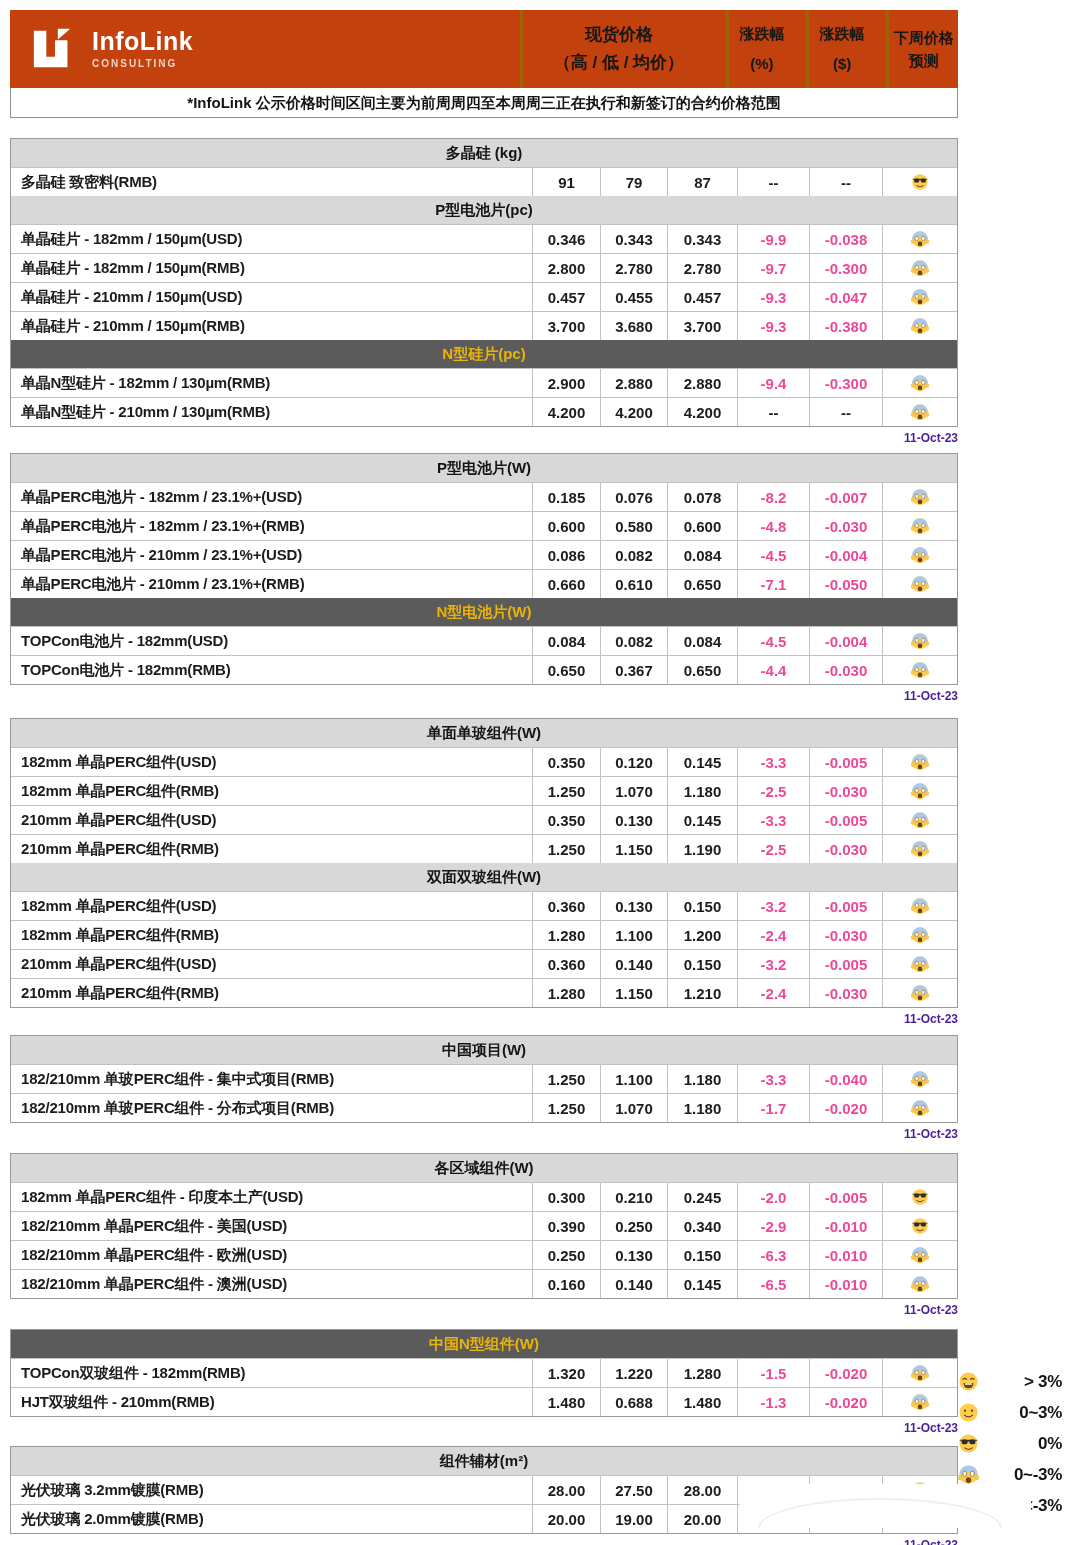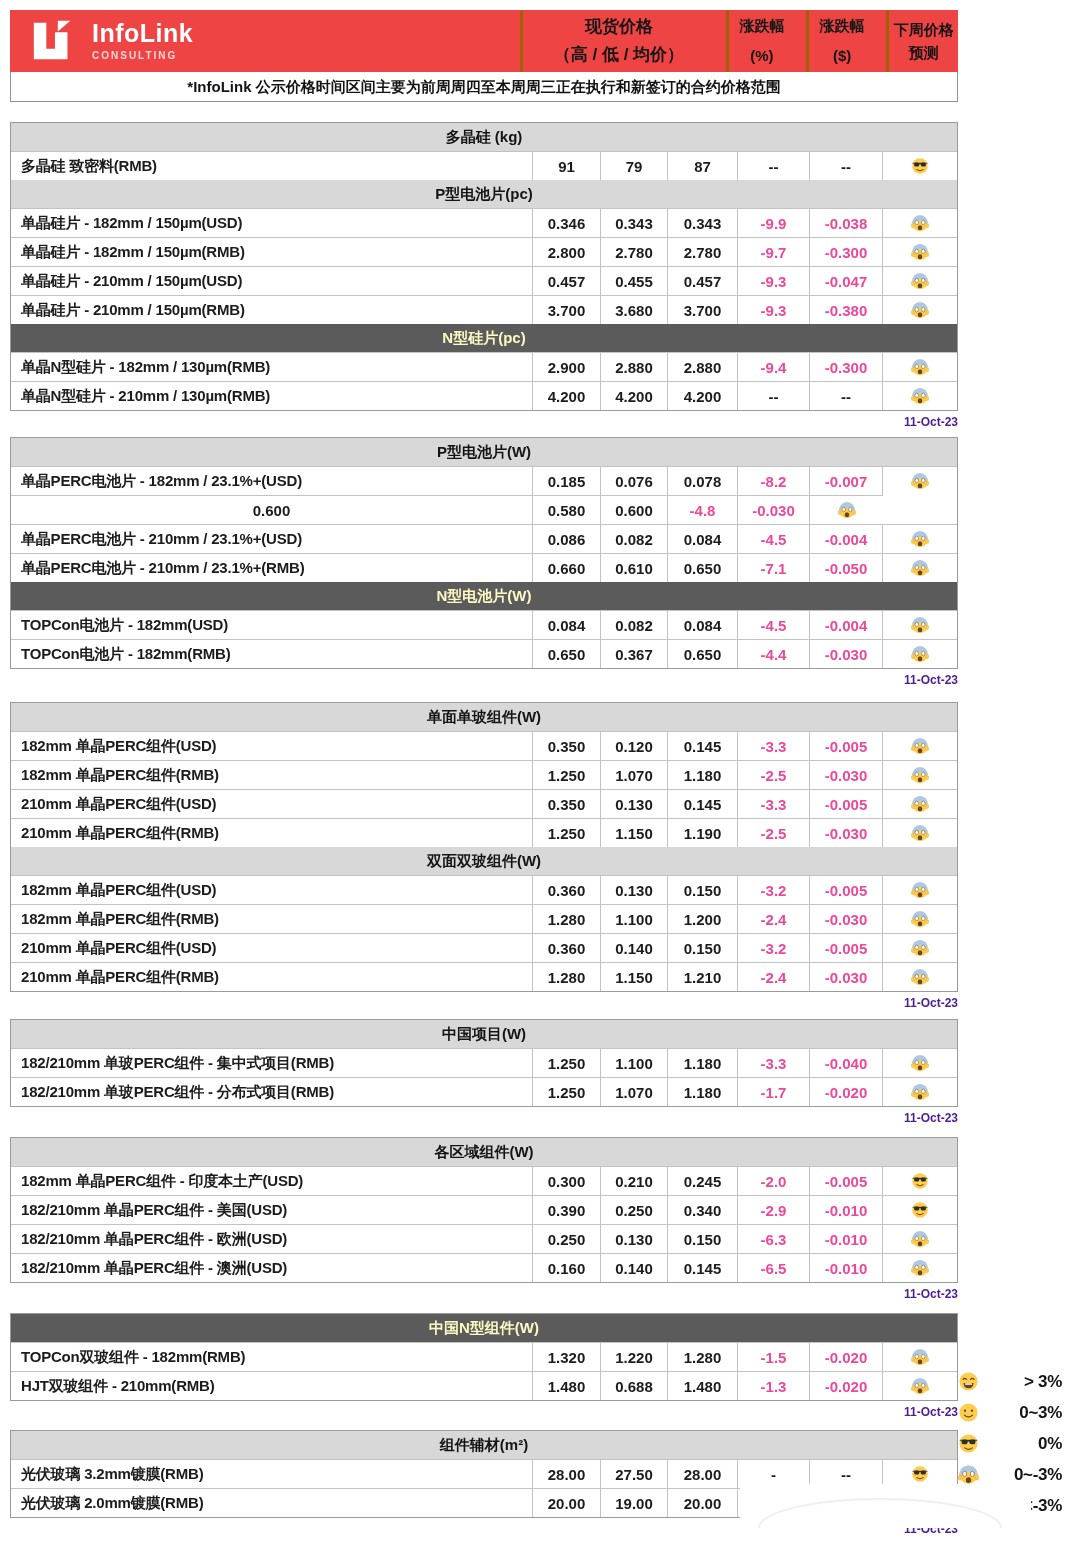--- a/index.html
+++ b/index.html
@@ -4,41 +4,41 @@
 <style>
   html,body{margin:0;padding:0;}
   body{
     width:1080px;height:1545px;background:#ffffff;position:relative;overflow:hidden;
     font-family:"Liberation Sans","DejaVu Sans",sans-serif;
     -webkit-font-smoothing:antialiased;
   }
   .main{position:absolute;left:10px;top:10px;width:948px;}
 
   
-  .banner{background:#ef4444;height:62px;display:flex;gap:11px;}
+  .banner{background:#c2410c;height:78px;display:flex;gap:11px;}
   .brand-zone{width:523px;display:flex;align-items:center;padding-left:18px;box-sizing:border-box;}
   .brand-text{margin-left:12px;}
   .brand-name{color:#fff;font-size:25px;font-weight:700;letter-spacing:.5px;line-height:1;}
   .brand-sub{color:rgba(255,255,255,.78);font-size:10px;font-weight:700;letter-spacing:2px;margin-top:4px;}
   .banner .col{border-left:3px solid #a16207;display:flex;flex-direction:column;justify-content:center;align-items:center;
     font-weight:700;color:#161616;box-sizing:border-box;text-align:center;}
   .col.spot{width:205px;font-size:17px;line-height:1.65;}
   .col.pct{width:72px;font-size:15px;line-height:2.0;}
   .col.abs{width:73px;font-size:15px;line-height:2.0;}
   .col.fc{width:75px;font-size:15px;line-height:1.55;}
 
   
   .note{border:1px solid #8f8f8f;border-top:none;height:29px;line-height:29px;text-align:center;
     font-weight:700;font-size:15px;color:#141414;box-sizing:content-box;}
 
   
   .block{border:1px solid #9a9a9a;}
   .section-title{height:28px;line-height:28px;text-align:center;font-weight:700;font-size:15px;}
   .section-title.light{background:#D8D8D8;color:#141414;}
-  .section-title.dark{background:#5B5B5B;color:#fef9c3;}
+  .section-title.dark{background:#5B5B5B;color:#eab308;}
   .row{display:grid;grid-template-columns:522px 68px 67px 70px 72px 73px 74px;height:29px;}
   .cell{border-right:1px solid #C2C2C2;border-top:1px solid #C2C2C2;display:flex;align-items:center;justify-content:center;
     font-size:15px;font-weight:700;color:#1c1c1c;box-sizing:border-box;overflow:hidden;}
   .cell:last-child{border-right:none;}
   .cell.label{justify-content:flex-start;padding-left:10px;letter-spacing:-.2px;}
   .cell.neg{color:#ec4899;}
   .date{color:#4c1d95;font-size:12px;font-weight:700;margin:4px 0 8px 10px;height:14px;line-height:14px;text-align:right;}
 
   
   .emoji{display:inline-flex;line-height:0;}
@@ -269,20 +269,21 @@
                 <ellipse cx="11.5" cy="17" rx="3.4" ry="4.6" fill="#fff" stroke="#66471F" stroke-width="1"></ellipse>
                 <ellipse cx="24.5" cy="17" rx="3.4" ry="4.6" fill="#fff" stroke="#66471F" stroke-width="1"></ellipse>
                 <ellipse cx="18" cy="27.5" rx="4.6" ry="5" fill="#66471F"></ellipse>
                 <ellipse cx="3.4" cy="23" rx="2.8" ry="4.6" fill="#FFCC4D" stroke="#E8A33D" stroke-width="0.8"></ellipse>
                 <ellipse cx="32.6" cy="23" rx="2.8" ry="4.6" fill="#FFCC4D" stroke="#E8A33D" stroke-width="0.8"></ellipse>
               </svg>
             </span>
           </div>
         </div>
         <div class="row">
+          <div class="cell label">单晶PERC电池片 - 182mm / 23.1%+(RMB)</div>
           <div class="cell val">0.600</div>
           <div class="cell val">0.580</div>
           <div class="cell val">0.600</div>
           <div class="cell val neg">-4.8</div>
           <div class="cell val neg">-0.030</div>
           <div class="cell">
             <span class="emoji">
               <svg width="18" height="18" viewBox="0 0 36 36">
                 <circle cx="18" cy="18" r="15.5" fill="#FFCC4D"></circle>
                 <path d="M2.5 18 A15.5 15.5 0 0 1 33.5 18 Z" fill="#AAC9EC"></path>

